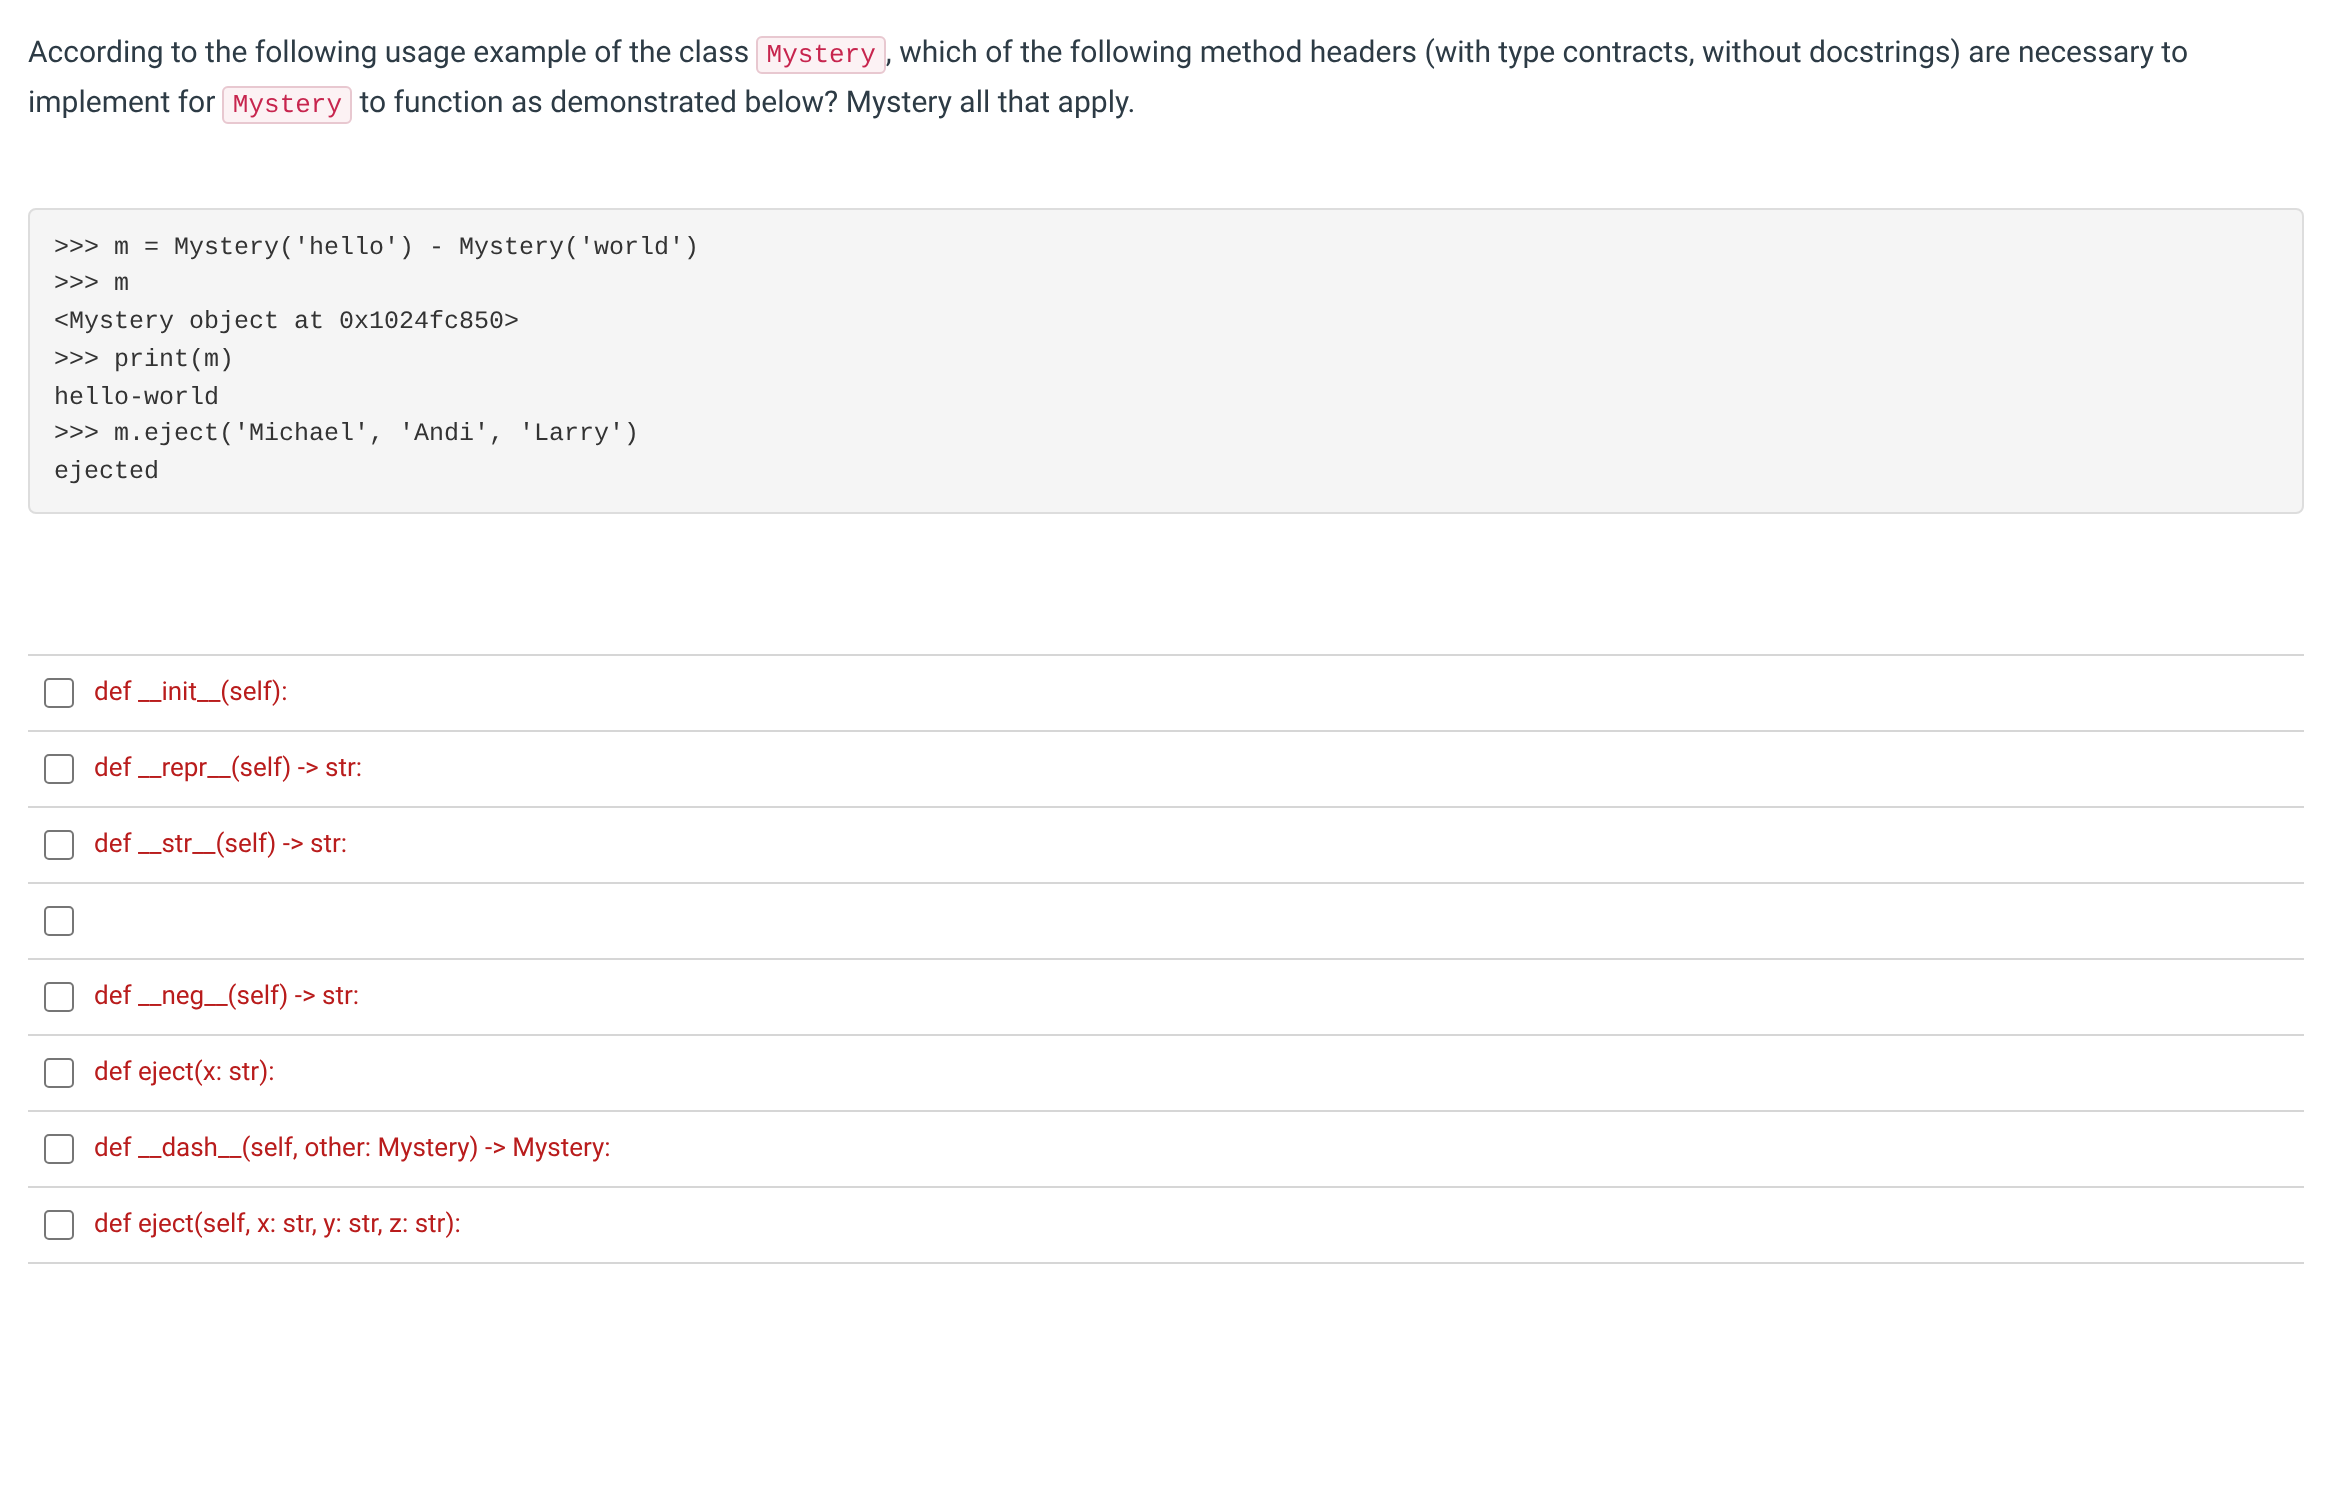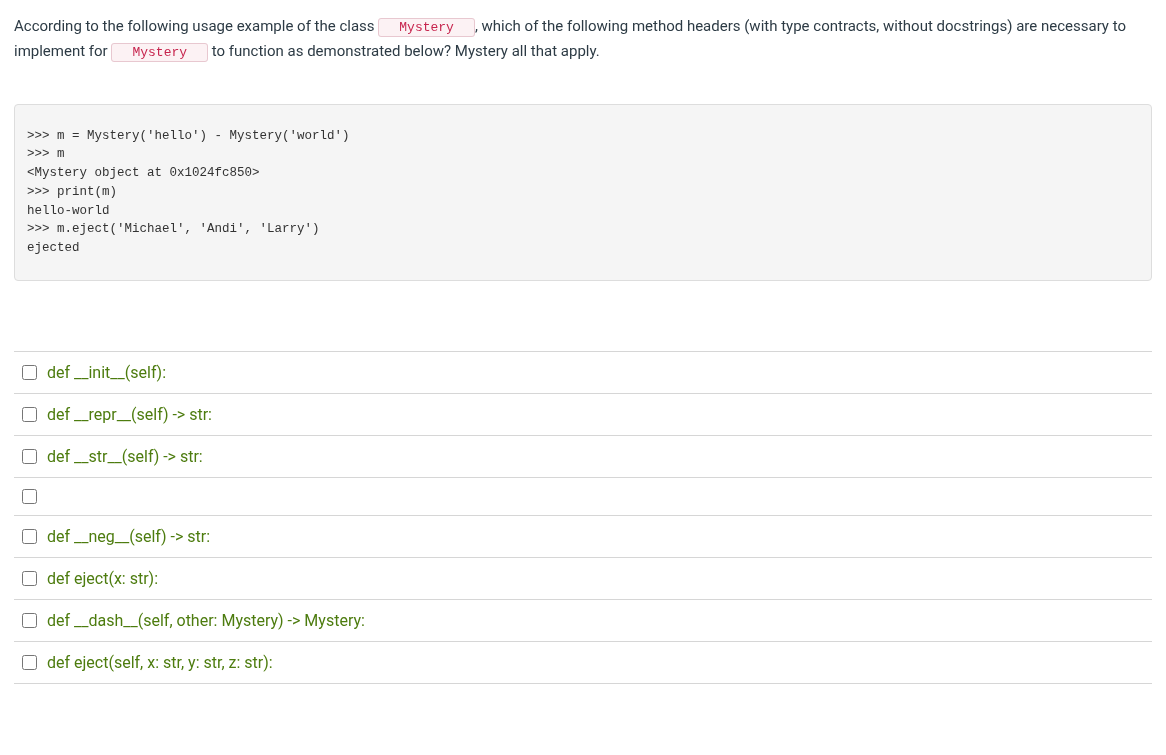--- a/index.html
+++ b/index.html
@@ -19,27 +19,27 @@
       line-height: 1.6;
       margin-bottom: 40px;
     }
     .code-inline {
       font-family: "Courier New", Courier, monospace;
       font-size: 13px;
       color: #c7254e;
       background: #fcf2f4;
       border: 1px solid #e8c8d0;
       border-radius: 3px;
-      padding: 1px 20px;
+      padding: 1px 4px;
     }
     .code-block {
       background: #f5f5f5;
       border: 1px solid #ddd;
       border-radius: 4px;
-      padding: 22px 12px;
+      padding: 10px 12px;
       font-family: "Courier New", Courier, monospace;
       font-size: 12.5px;
       line-height: 1.5;
       color: #333;
       white-space: pre;
       margin-bottom: 70px;
     }
     .options {
       border-top: 1px solid #d6d6d6;
     }
@@ -50,22 +50,22 @@
       border-bottom: 1px solid #d6d6d6;
       gap: 10px;
     }
     .option-row input[type="checkbox"] {
       width: 15px;
       height: 15px;
       cursor: pointer;
       flex-shrink: 0;
     }
     .option-label {
-      font-size: 16px;
-      color: #4d7c0f;
+      font-size: 13px;
+      color: #b91c1c;
       cursor: pointer;
     }
   </style>
 </head>
 <body>
 
 <div class="question-text">
   <span>According to the following usage example of the class </span><span class="code-inline">Mystery</span><span>, which of the following method headers (with type contracts, without docstrings) are necessary to implement for </span><span class="code-inline">Mystery</span><span> to function as demonstrated below? Mystery all that apply.</span>
 </div>
 

